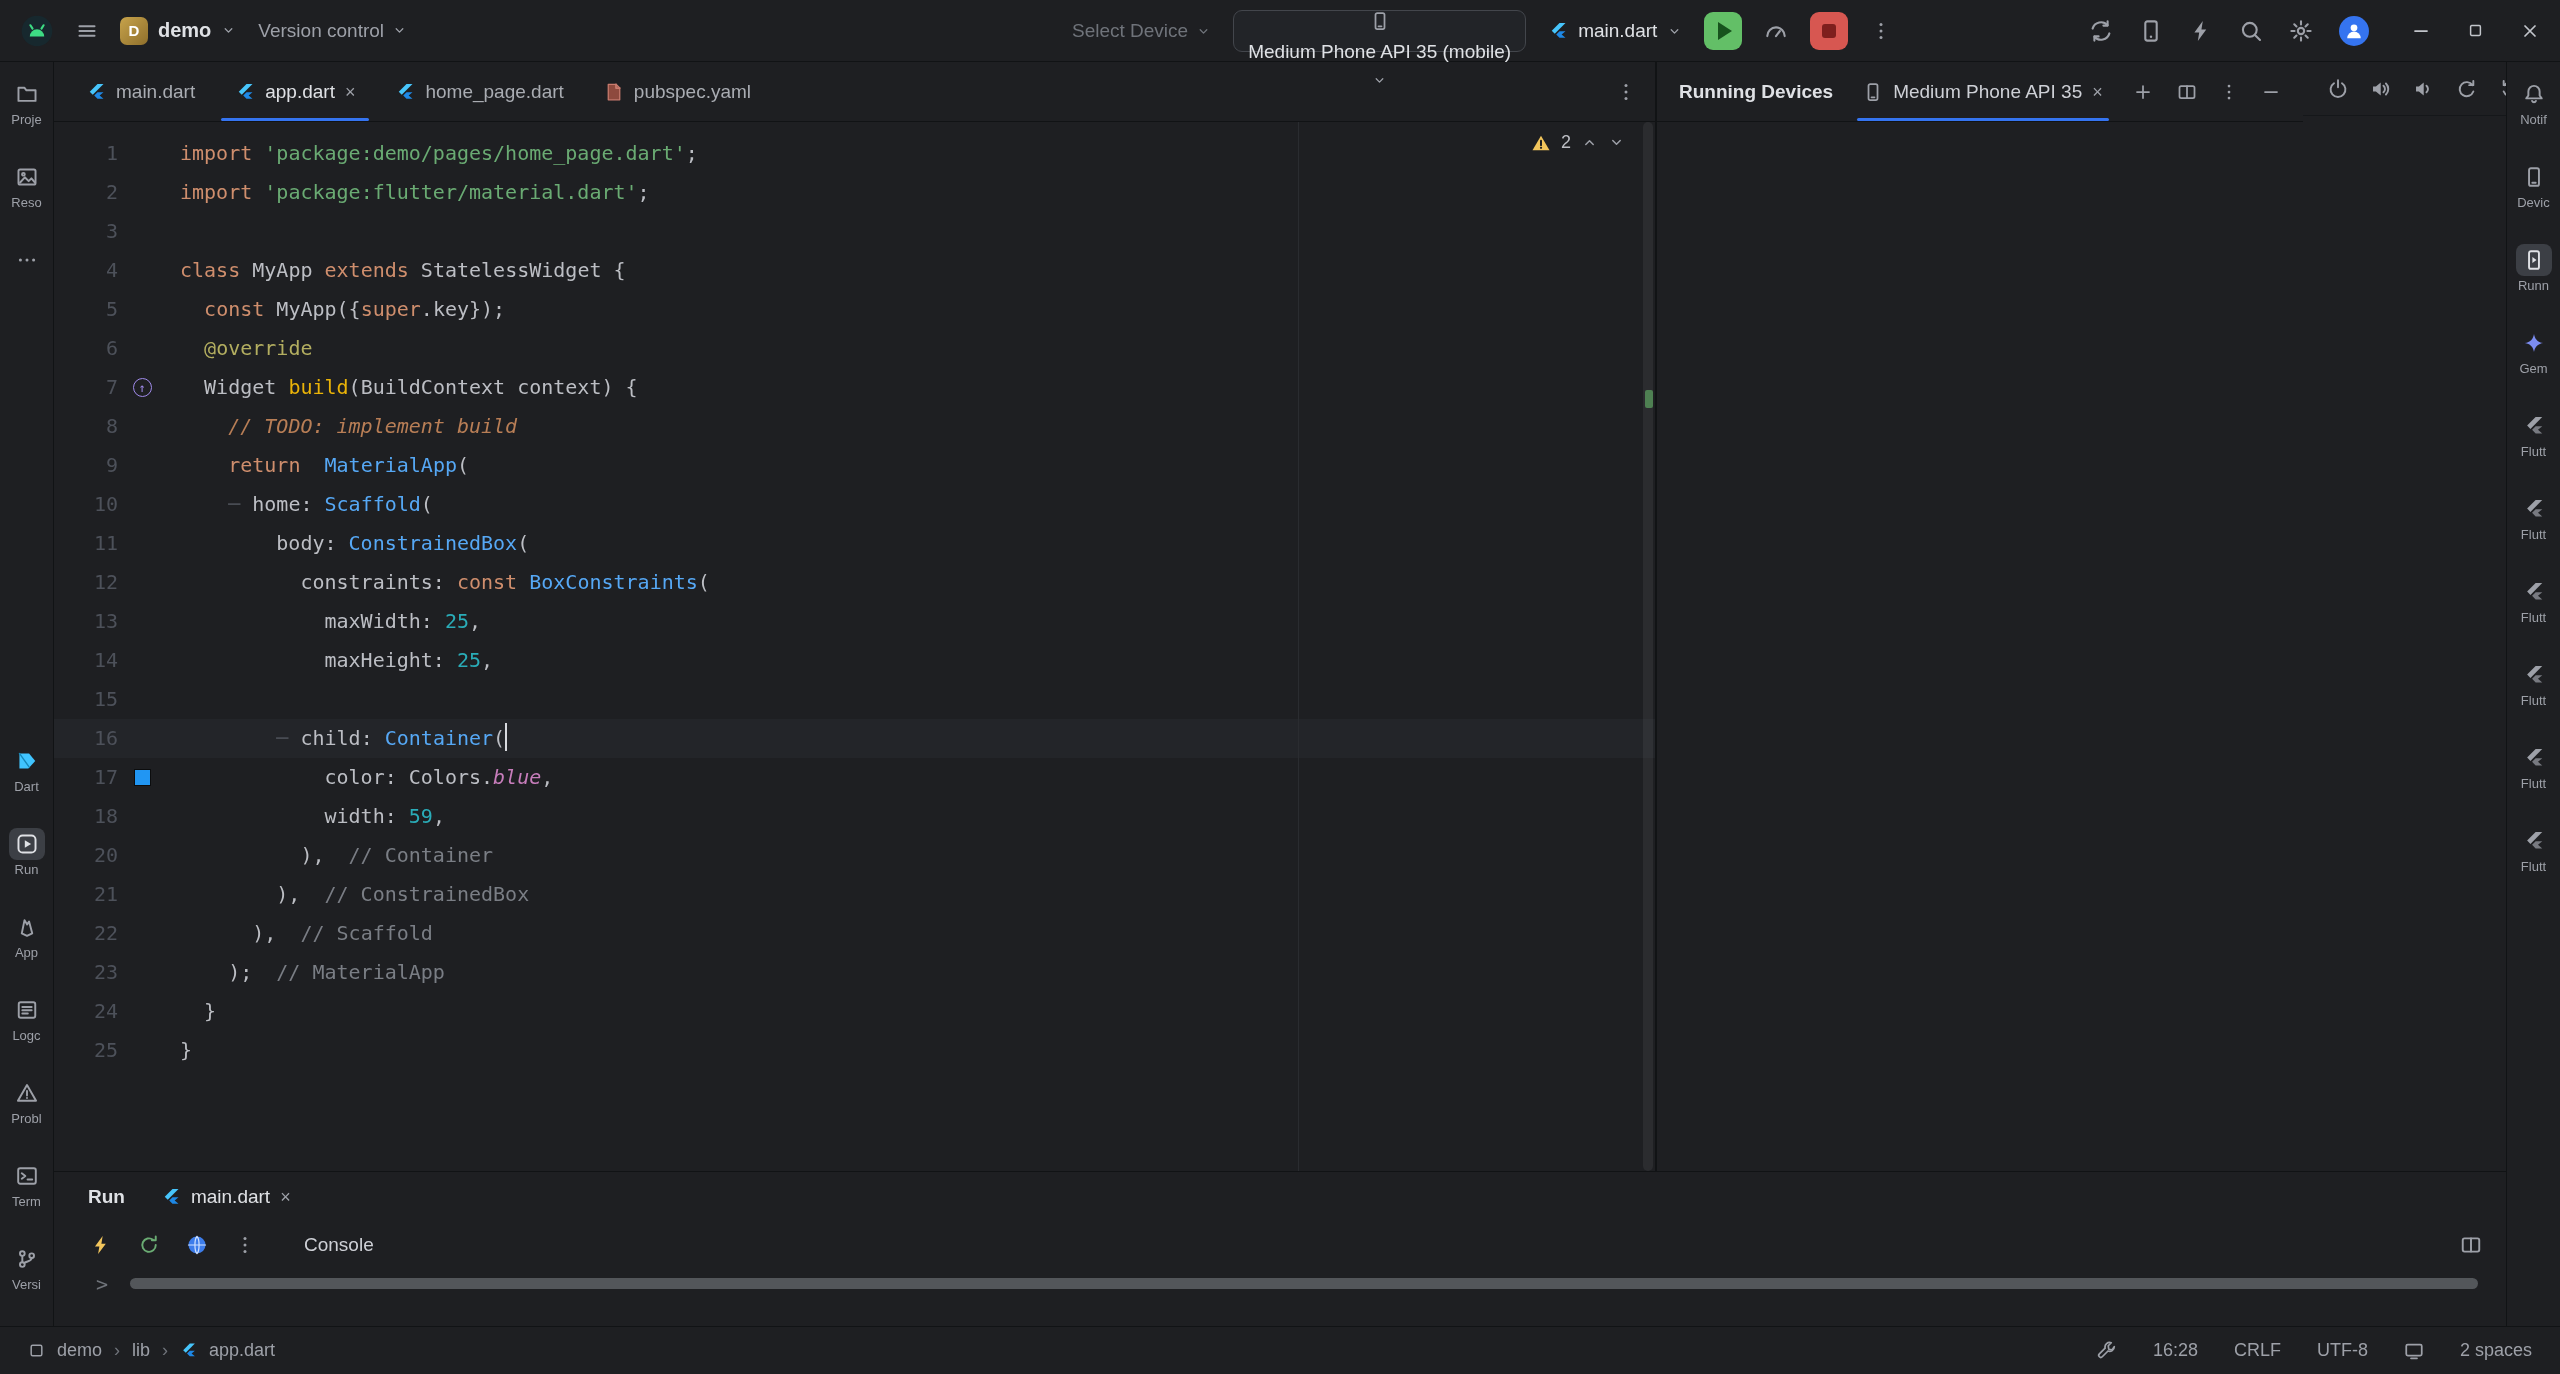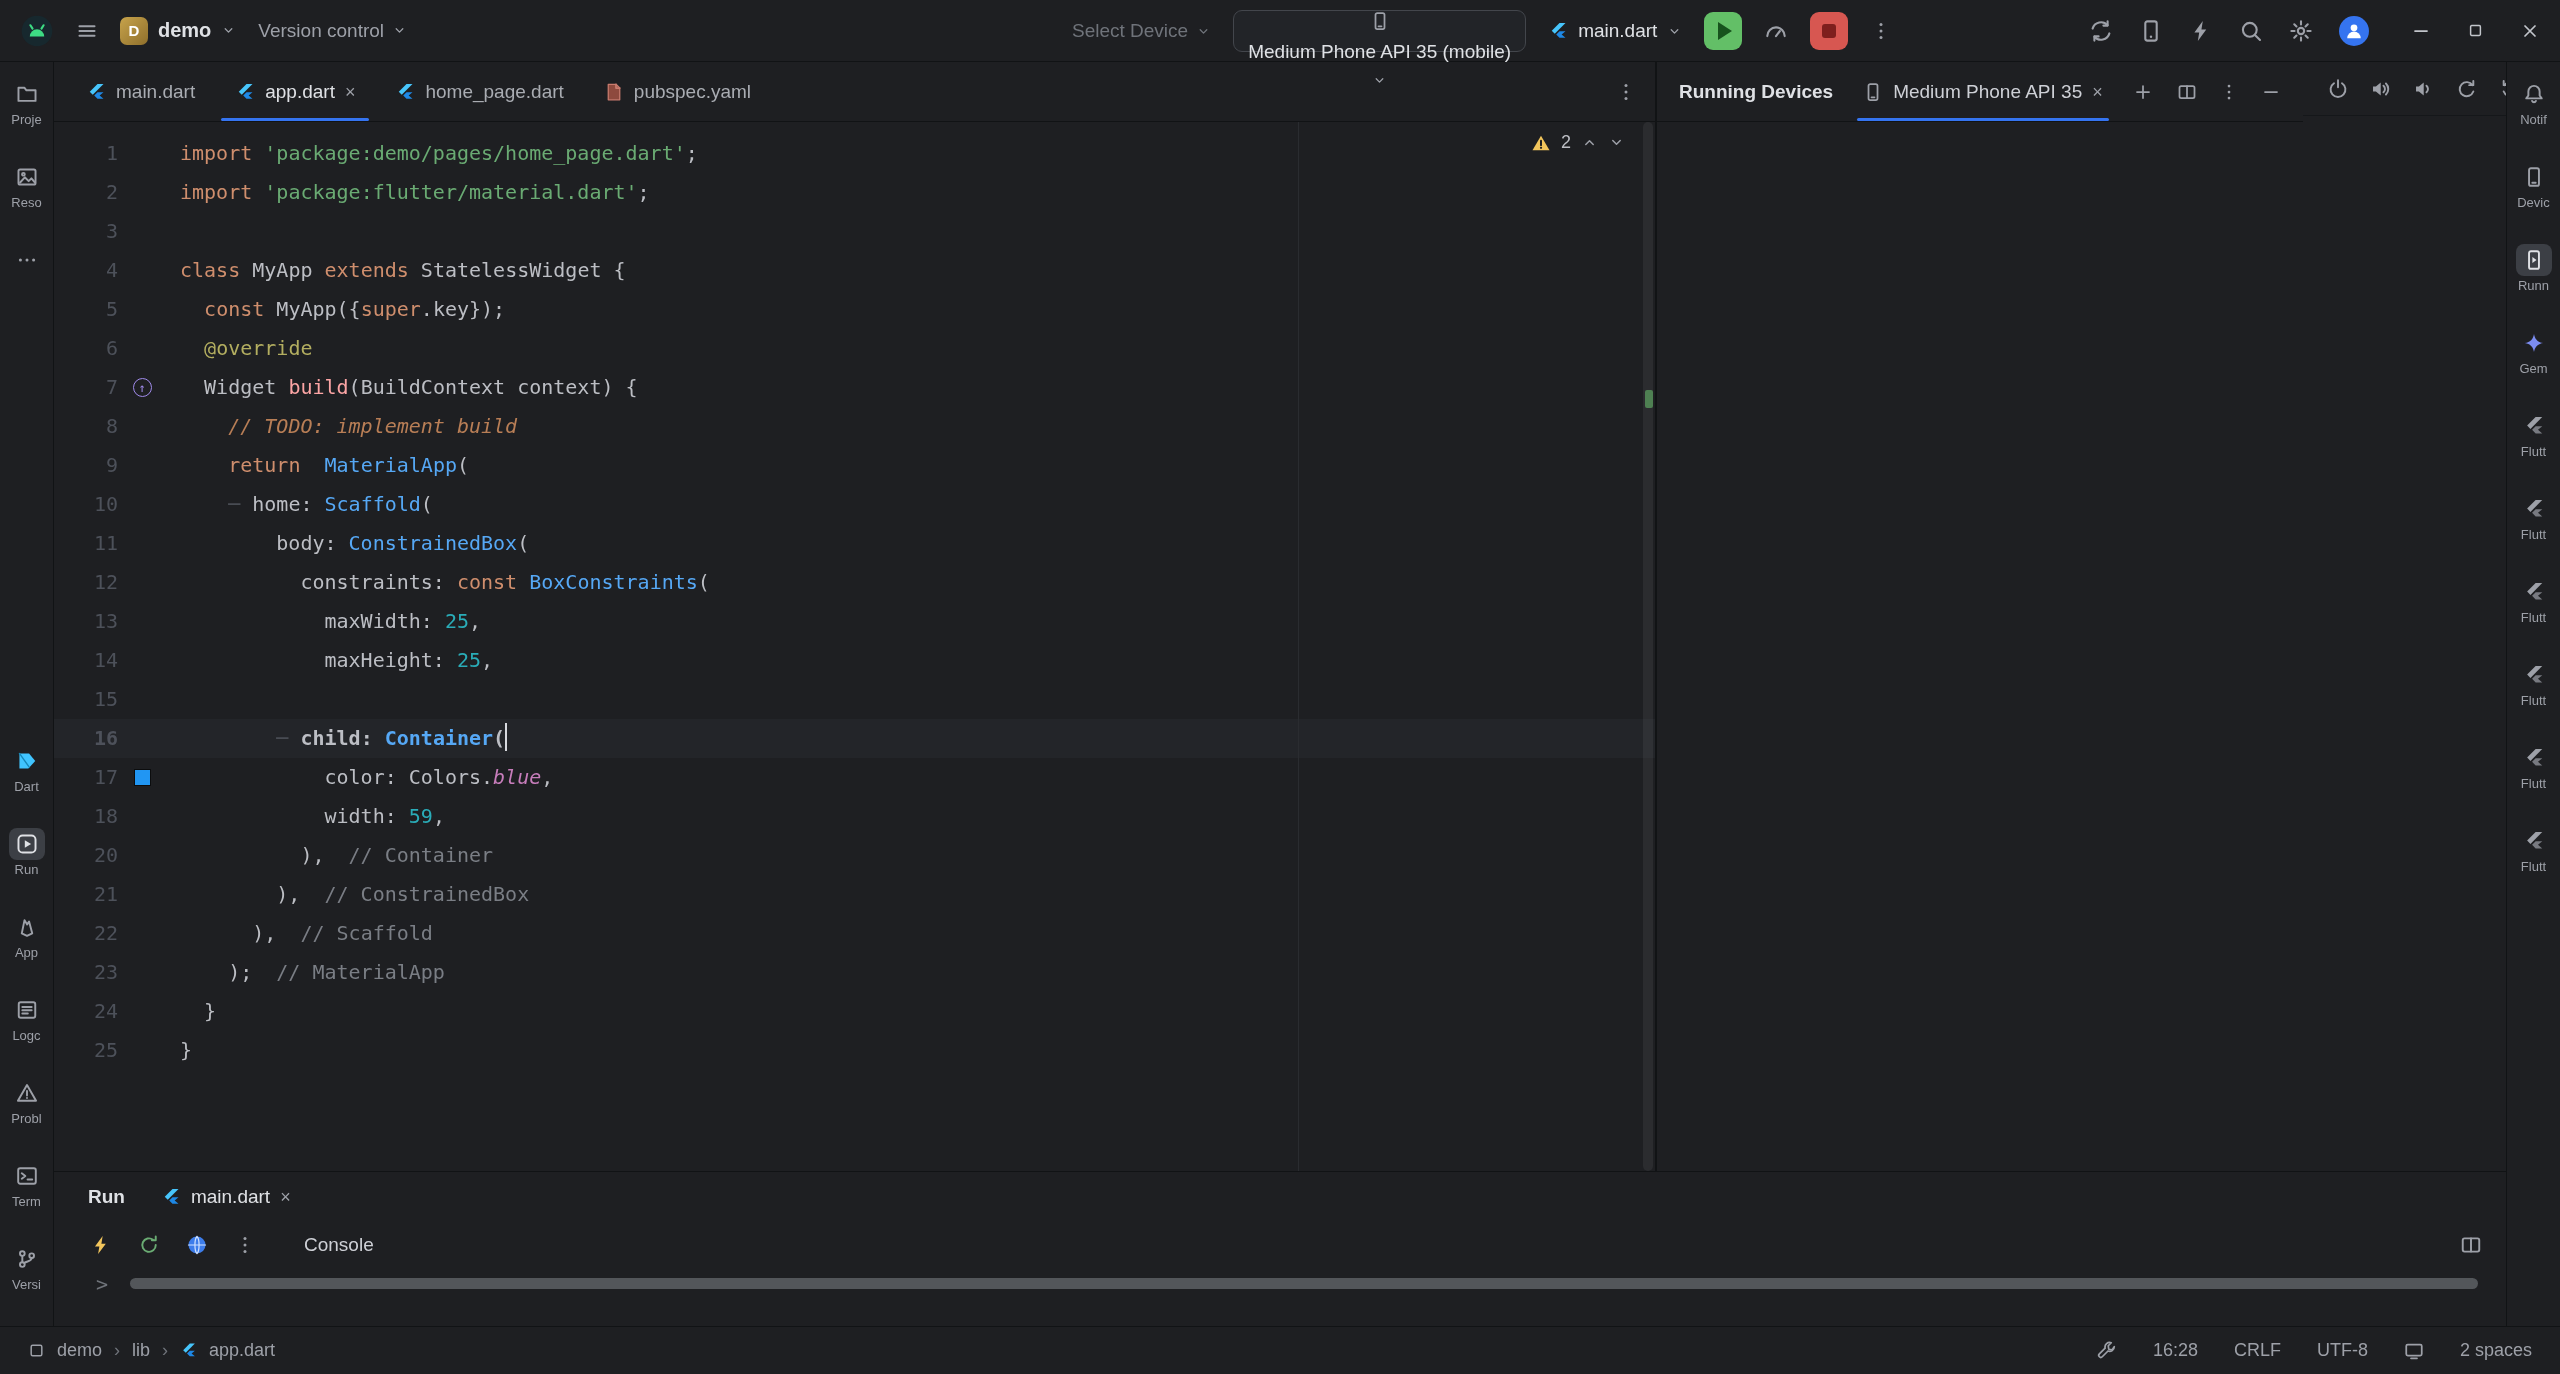--- a/index.html
+++ b/index.html
@@ -47,26 +47,26 @@
   .editorcol { width:1602px; flex:none; display:flex; flex-direction:column; border-right:1px solid #111315; }
   .tabbar { height:60px; flex:none; display:flex; align-items:center; padding-left:12px; border-bottom:1px solid #111315; }
   .etabs { display:flex; height:100%; }
   .etab { height:100%; display:flex; align-items:center; gap:10px; padding:0 20px; font-size:19px; color:#A9ACB2; position:relative; }
   .etab.active { color:#DFE1E5; }
   .etab.active::after { content:''; position:absolute; left:6px; right:6px; bottom:0; height:3px; background:#3574F0; border-radius:2px; }
   .tclose { color:#9DA0A8; font-size:18px; line-height:1; }
   .tabbar-more { margin-left:auto; margin-right:18px; }
   .codearea { flex:1; position:relative; padding-top:12px; background:#1E1F22; overflow:hidden; }
   .cl { display:flex; height:39px; font-family:"DejaVu Sans Mono","Liberation Mono",monospace; font-size:20px; }
-  .cl.cur { background:#232529;font-weight:bold; }
+  .cl.cur { background:#232529; }
   .ln { width:64px; flex:none; text-align:right; color:#4D515A; line-height:39px; }
   .gut { width:48px; flex:none; display:flex; align-items:center; justify-content:center; }
   .ct { white-space:pre; line-height:39px; padding-left:14px; }
   .tk-d{color:#BCBEC4}.tk-k{color:#CF8E6D}.tk-s{color:#6AAB73}.tk-n{color:#2AACB8}
-  .tk-c{color:#56A8F5}.tk-f{color:#fca5a5}.tk-a{color:#B3AE60}
+  .tk-c{color:#56A8F5}.tk-f{color:#eab308}.tk-a{color:#B3AE60}
   .tk-m{color:#7A7E85}.tk-t{color:#B87E56;font-style:italic}.tk-g{color:#4A4E55}
   .tk-p{color:#C77DBB;font-style:italic}
   .caret { display:inline-block; width:2px; height:28px; background:#D7D9DE; vertical-align:-6px; }
   .g-ovr { width:19px; height:19px; border:1.5px solid #A08BEB; color:#A08BEB; border-radius:50%; font-size:12px; display:flex; align-items:center; justify-content:center; }
   .g-col { width:17px; height:17px; background:#2196F3; border:1px solid #0c0d0e; }
   .marginguide { position:absolute; left:1244px; top:0; bottom:0; width:1px; background:#2A2C30; }
   .inspect { position:absolute; top:10px; right:30px; display:flex; align-items:center; gap:10px; font-size:18px; color:#BCBEC4; }
   .vscroll { position:absolute; right:0; top:0; bottom:0; width:14px; }
   .vthumb { position:absolute; right:2px; top:0; bottom:0; width:10px; background:rgba(255,255,255,0.06); border-radius:5px; }
   .vcsmark { position:absolute; right:2px; top:268px; width:8px; height:18px; background:#4E8052; border-radius:2px; }

